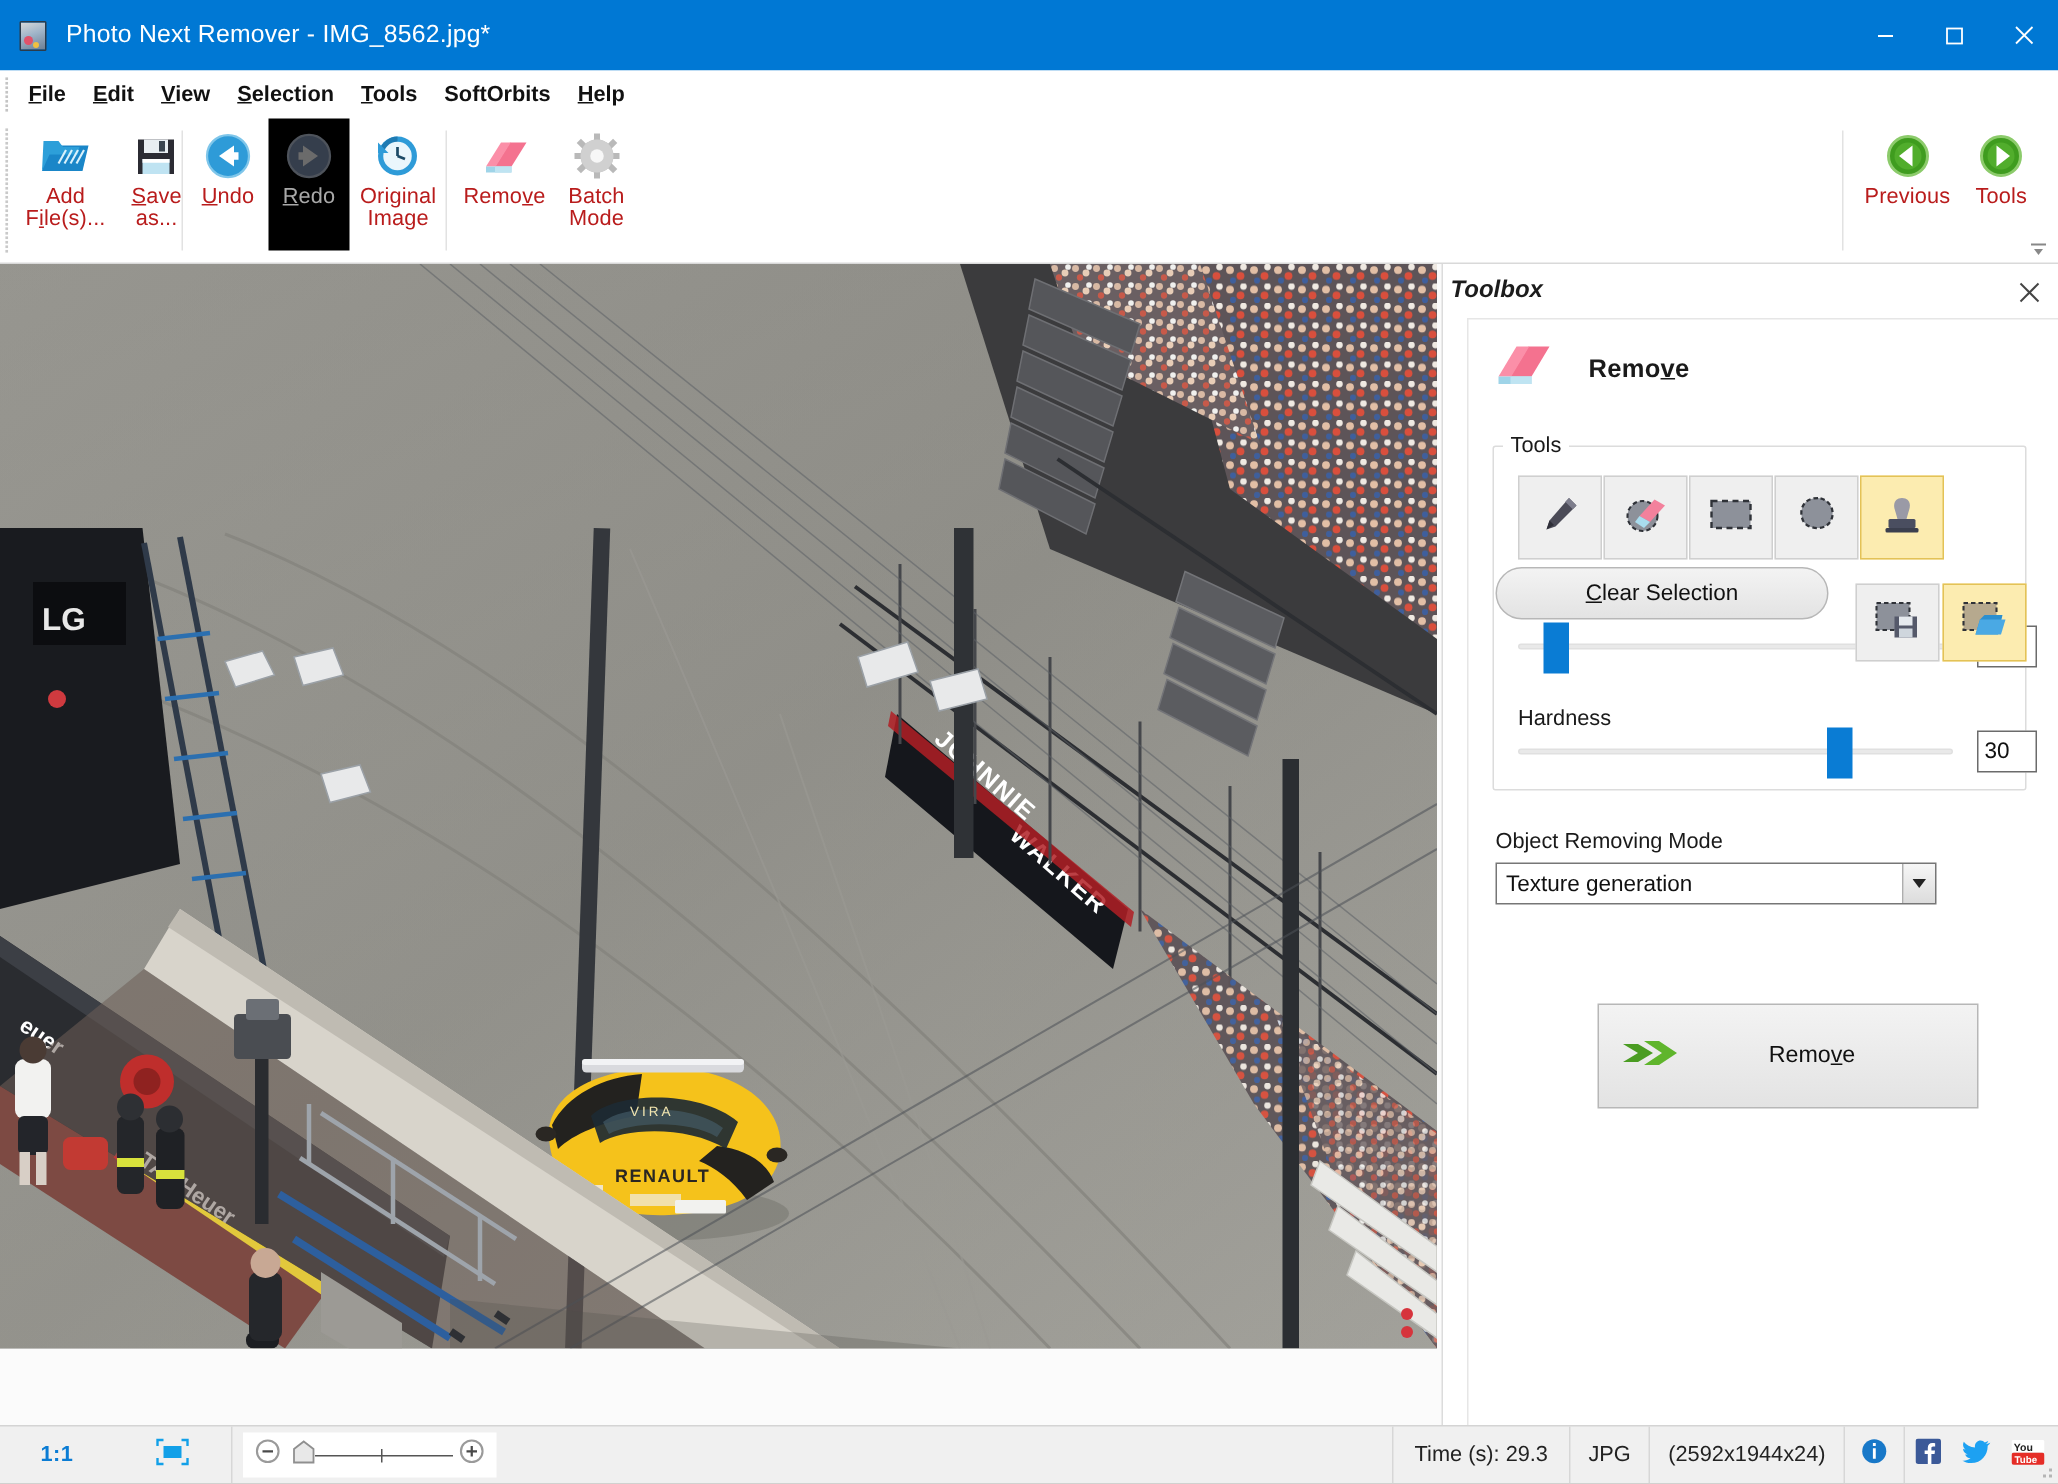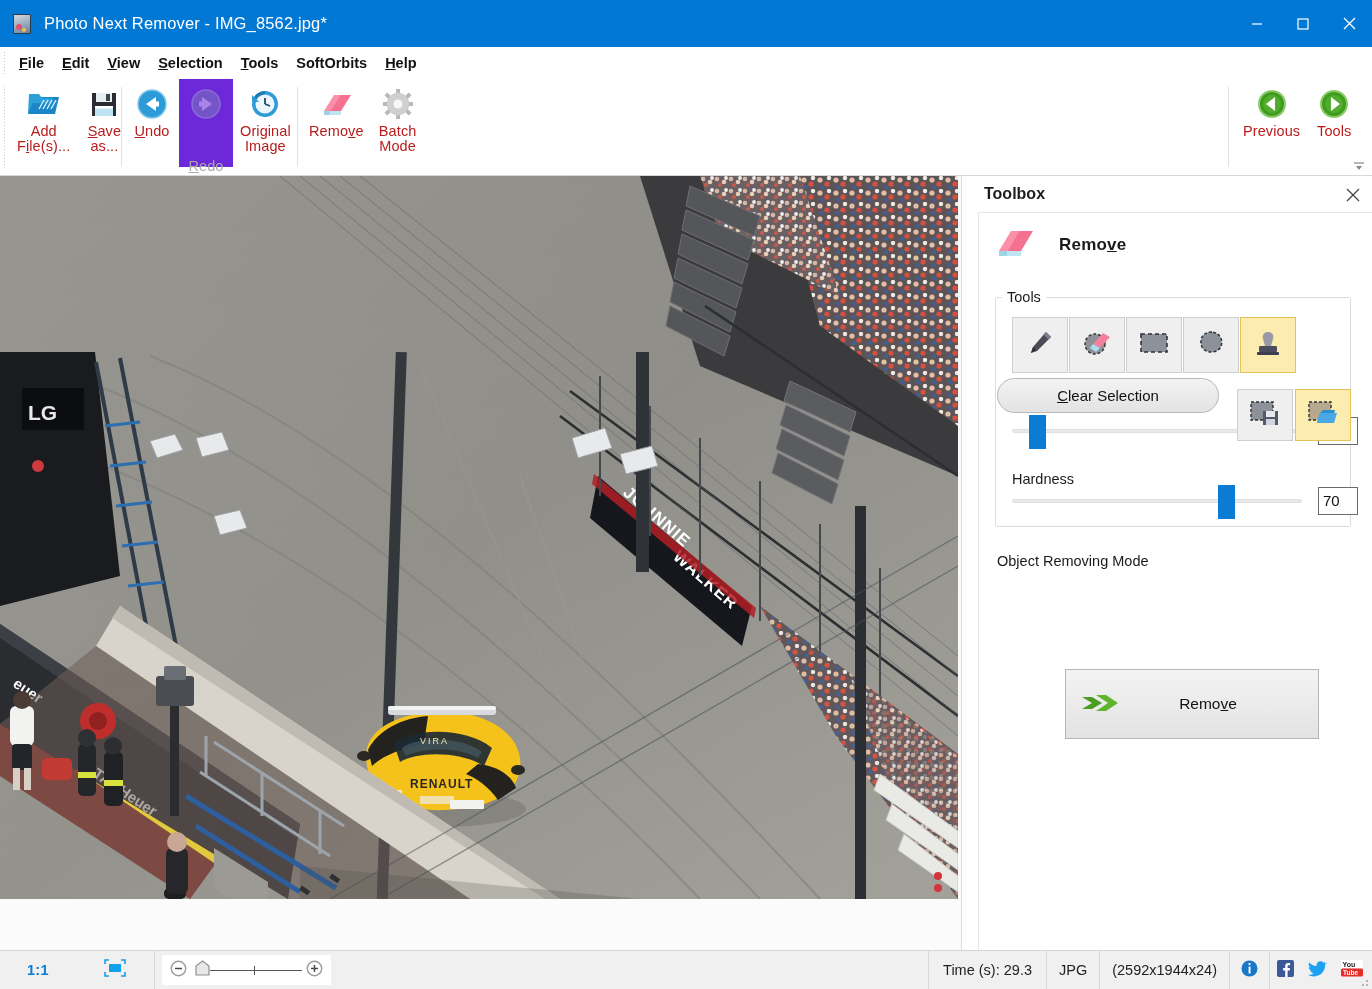--- a/index.html
+++ b/index.html
@@ -57,21 +57,21 @@
     background-image:radial-gradient(#c9c9c9 40%, transparent 42%);
     background-size:3px 3px;
   }
   .tbgroup{ position:absolute; top:0; height:96px; display:flex; align-items:flex-start; }
   .tbsep{ position:absolute; top:8px; width:1px; height:80px; background:#e2e2e2; }
   .tbtn{
     display:flex; flex-direction:column; align-items:center; justify-content:flex-start;
     padding:8px 6px 0; min-width:54px; cursor:default; border:1px solid transparent;
     height:88px;
   }
-  .tbtn.active-soft{ background:#6d28d9;gap:35px; }
+  .tbtn.active-soft{ background:#000000; }
   .tbtn .ico{ height:32px; display:flex; align-items:center; justify-content:center; margin-bottom:4px;}
   .tbtn .lbl{
     font-size:14.5px; line-height:15px; text-align:center; color:#b91c1c;
     white-space:pre-line; letter-spacing:.1px;
   }
   .tbtn.disabled .lbl{ color:#a9a9a9; }
   .tbtn.disabled .ico{ opacity:.42; }
   .lbl u{ text-decoration:underline; }
   .tb-overflow{
     position:absolute; right:6px; bottom:3px; width:14px; height:12px;
@@ -91,21 +91,21 @@
 
   
   .toolbox{
     position:absolute; left:962px; top:176px; width:410px; height:774px;
     background:#fff;
   }
   .tbx-head{
     position:absolute; left:0; top:0; width:410px; height:36px;
     display:flex; align-items:center;
   }
-  .tbx-title{ font-size:16px; font-weight:bold; color:#1c1c1c; margin-left:22px; }
+  .tbx-title{ font-size:16px; font-weight:bold; color:#1c1c1c; margin-left:5px;font-style:italic; }
   .tbx-close{
     position:absolute; right:8px; top:8px; width:22px; height:22px;
     display:flex;align-items:center;justify-content:center;cursor:default;
   }
   .tbx-body{
     position:absolute; left:16px; top:36px; width:394px; height:738px;
     border-left:1px solid #e6e6e6; border-top:1px solid #e6e6e6;
   }
   .remove-head{ display:flex; align-items:center; padding:12px 0 0 14px; }
   .remove-head .lbl{ font-size:17px; font-weight:bold; margin-left:22px; letter-spacing:.2px;}
@@ -703,21 +703,21 @@
         </div>
 
         <div class="slider-label" style="left:16px; top:86px;">Radius</div>
         <div class="slider-track" style="left:16px; top:124px; width:290px;"></div>
         <div class="slider-thumb" style="left:33px; top:110px;"></div>
         <div class="num-box" style="left:322px; top:112px;">50</div>
 
         <div class="slider-label" style="left:16px; top:166px;">Hardness</div>
         <div class="slider-track" style="left:16px; top:194px; width:290px;"></div>
         <div class="slider-thumb" style="left:222px; top:180px;"></div>
-        <div class="num-box" style="left:322px; top:182px;">70</div>
+        <div class="num-box" style="left:322px; top:182px;">30</div>
       </fieldset>
 
       <div class="btn" id="clear-sel">
         <span><u>C</u>lear Selection</span>
       </div>
 
       <div class="sq-btn" id="save-sel">
         <span>
           <svg width="32" height="28" viewBox="0 0 32 28">
             <rect x="2" y="3" width="22" height="18" fill="#8d919a" stroke="#2f3238" stroke-width="1.4" stroke-dasharray="3 2"></rect>
@@ -731,20 +731,28 @@
         <span>
           <svg width="32" height="28" viewBox="0 0 32 28">
             <rect x="2" y="3" width="22" height="18" fill="#b6a98e" stroke="#2f3238" stroke-width="1.4" stroke-dasharray="3 2"></rect>
             <path d="M13 14 L16 11 L28 11 L25 24 L10 24 Z" fill="#2b8fd0"></path>
             <path d="M13 14 L30 14 L27 24 L10 24 Z" fill="#4aa9e4"></path>
           </svg>
         </span>
       </div>
 
       <div class="orm-label">Object Removing Mode</div>
+      <div class="combo">
+        <span class="val">Texture generation</span>
+        <span class="arrow">
+          <svg width="9" height="6" viewBox="0 0 9 6">
+              <path d="M0 0 L9 0 L4.5 6 Z" fill="#222"></path>
+            </svg>
+        </span>
+      </div>
 
       <div class="btn" id="remove-btn">
         <span>
           <svg width="40" height="28" viewBox="0 0 40 28">
             <path d="M2 8 L12 8 L22 14 L12 20 L2 20 L12 14 Z" fill="#4a9c22"></path>
             <path d="M16 6 L26 6 L38 14 L26 22 L16 22 L28 14 Z" fill="#5fb52c"></path>
           </svg>
         </span>
         <span class="rtxt">Remo<u>v</u>e</span>
       </div>

